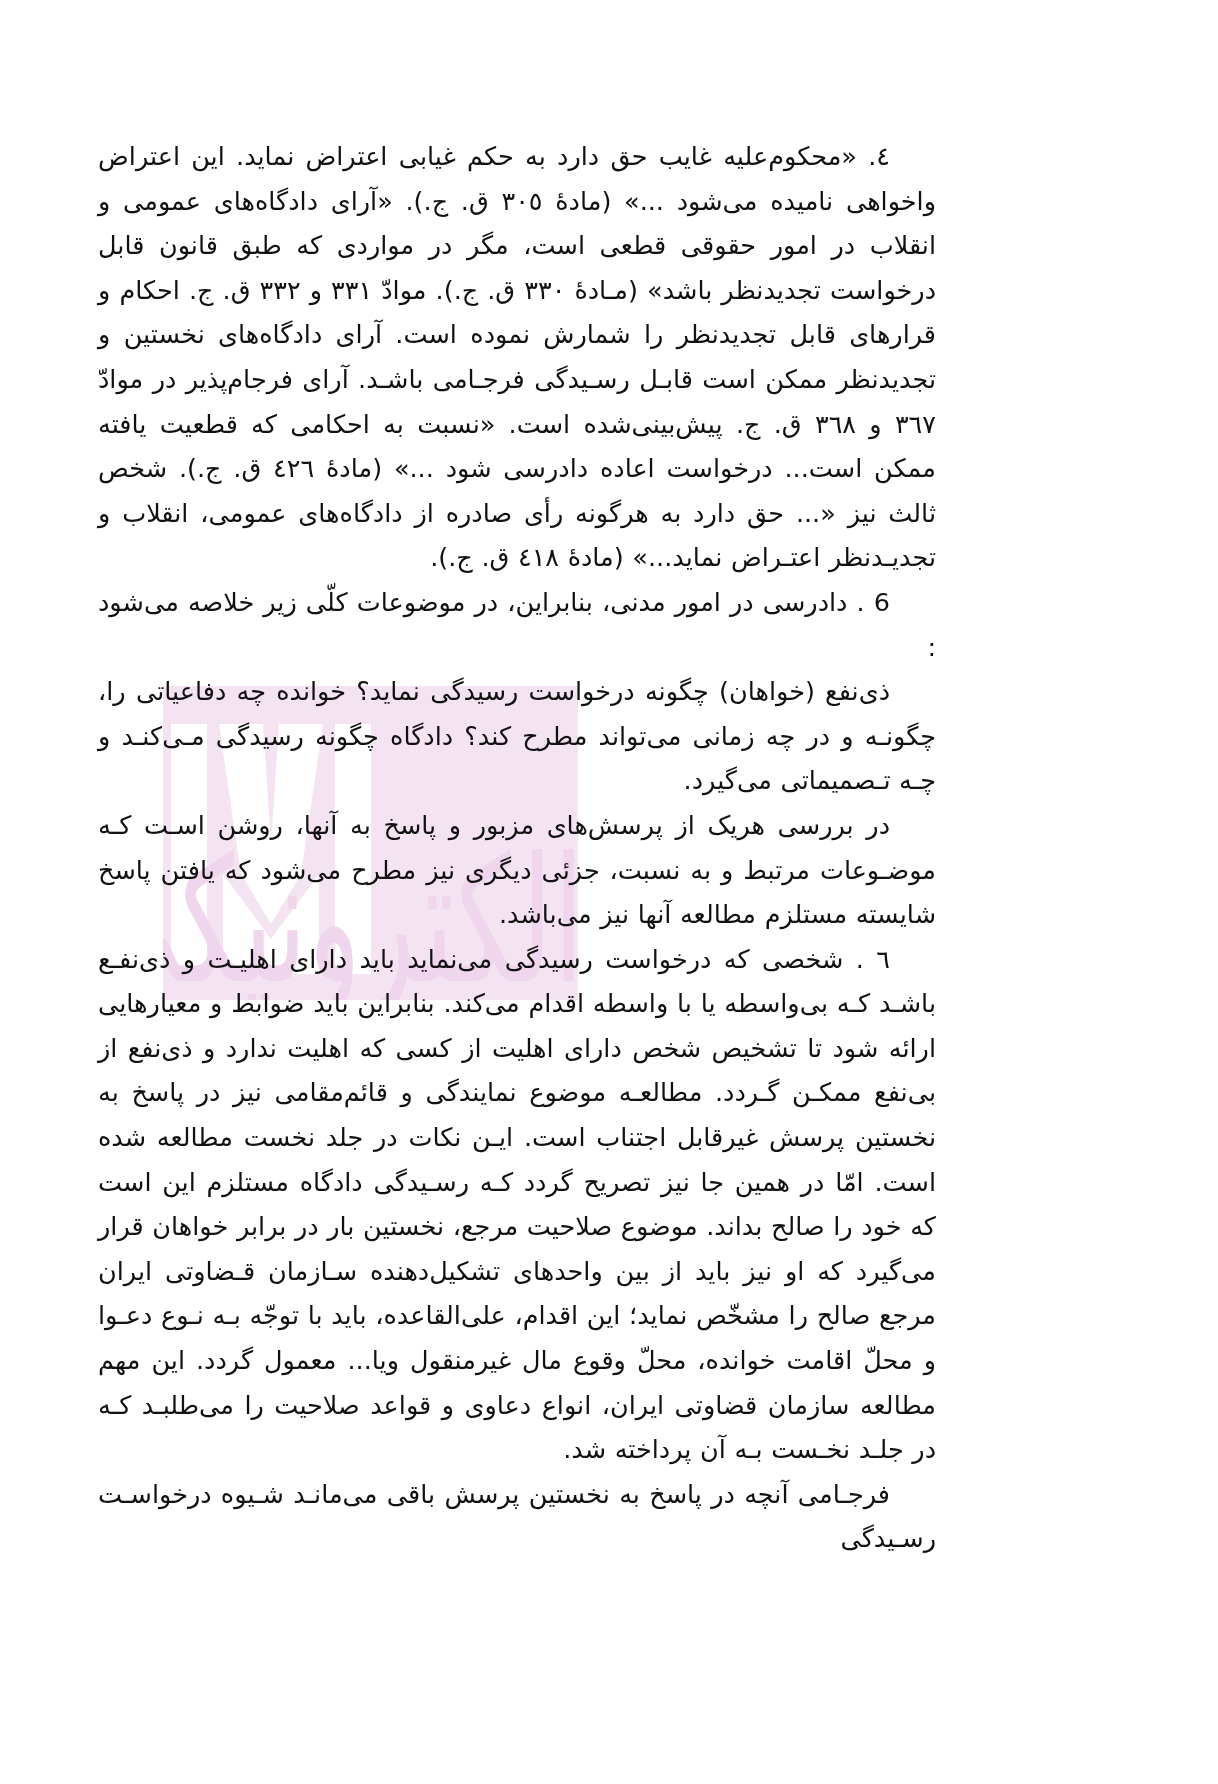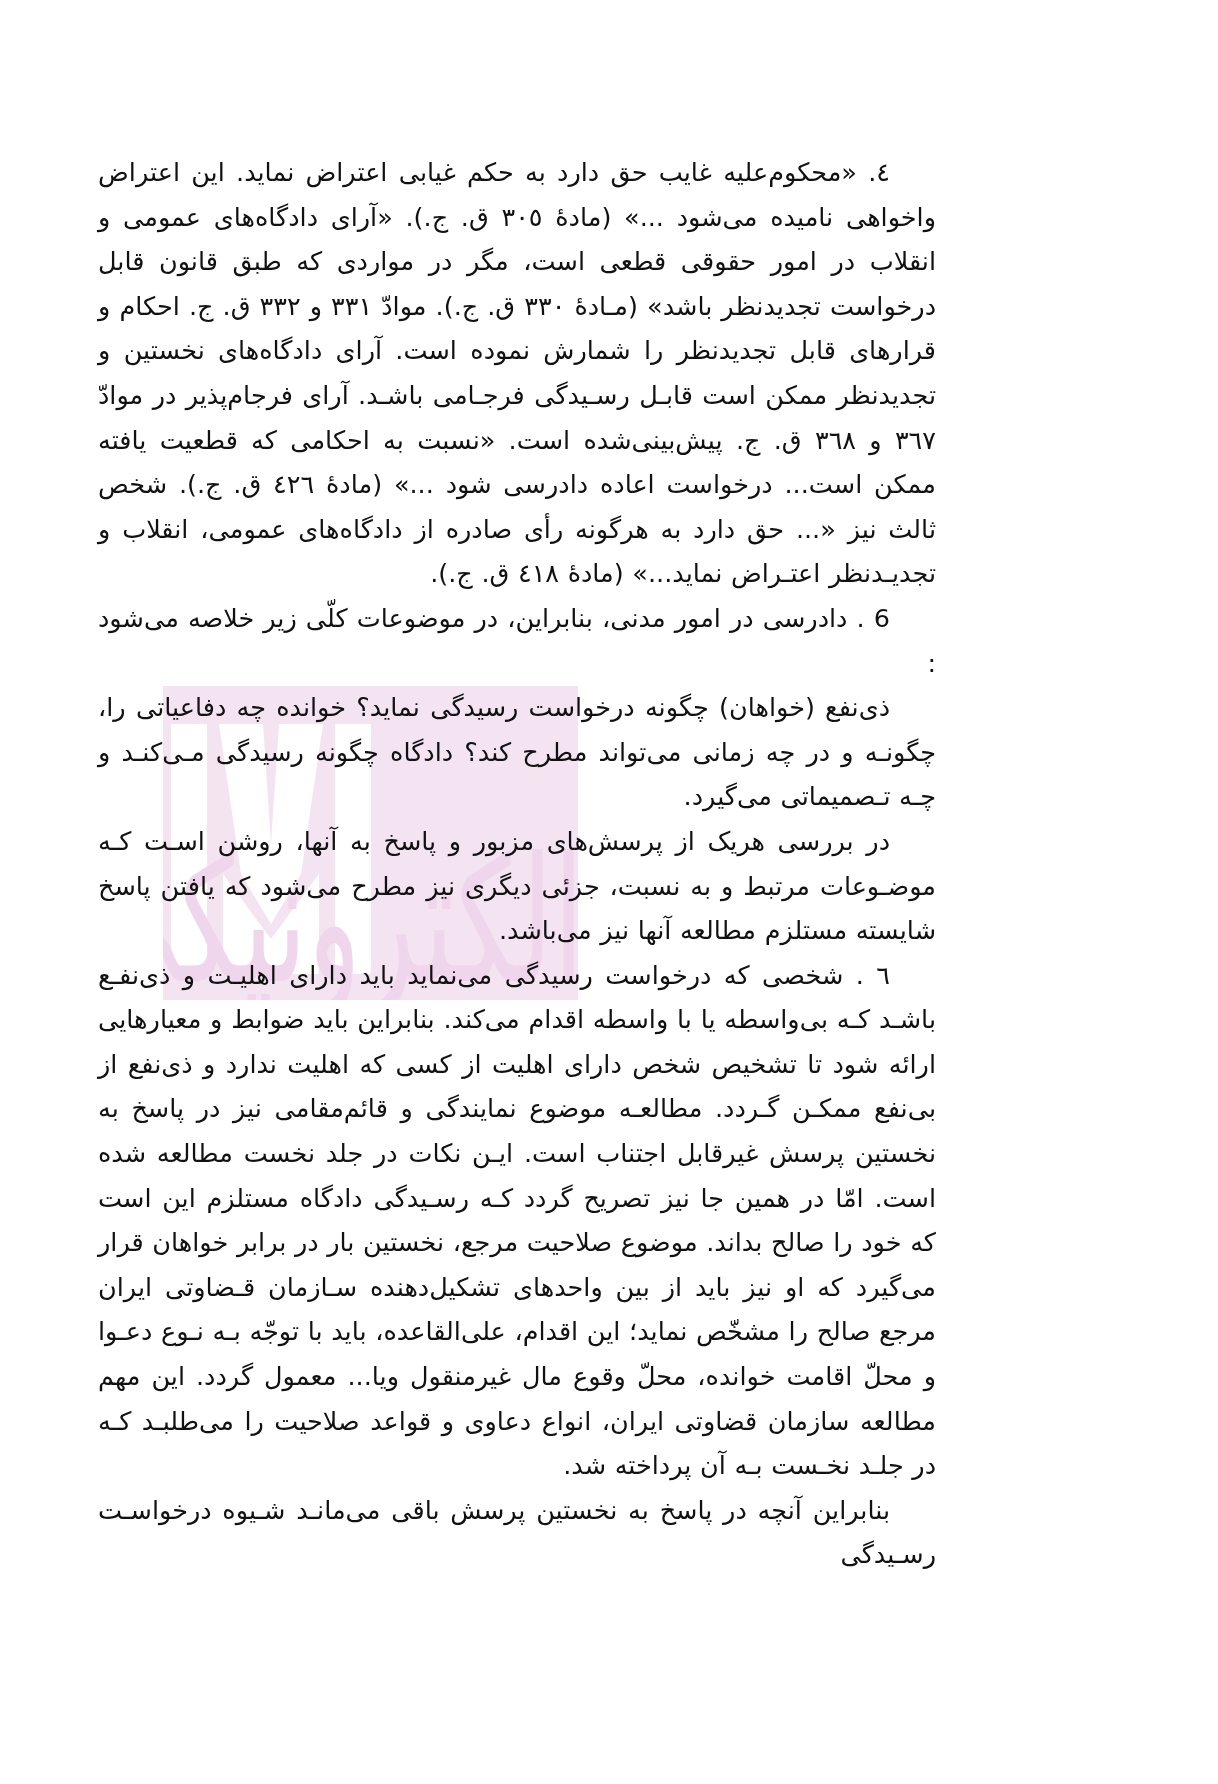--- a/index.html
+++ b/index.html
@@ -46,21 +46,21 @@
     letter-spacing: -4px;
     transform: scaleY(1.55);
     transform-origin: right top;
     direction: rtl;
   }
 
   
   .body-text {
     position: absolute;
     left: 98px;
-    top: 150px;
+    top: 134px;
     width: 838px;
     z-index: 3;
     direction: rtl;
     text-align: justify;
     color: #111111;
     font-size: 25.5px;
     line-height: 44.6px;
     font-family: "DejaVu Sans", "Liberation Sans", sans-serif;
   }
   .body-text p {
@@ -89,16 +89,16 @@
     </svg>
     <div class="wm-text">الکترونیکی</div>
   </div>
 
   <div class="body-text">
     <p class="p-indent">٤. «محکوم‌علیه غایب حق دارد به حکم غیابی اعتراض نماید. این اعتراض واخواهی نامیده می‌شود ...» (مادهٔ ٣٠٥ ق. ج.). «آرای دادگاه‌های عمومی و انقلاب در امور حقوقی قطعی است، مگر در مواردی که طبق قانون قابل درخواست تجدیدنظر باشد» (مـادهٔ ٣٣٠ ق. ج.). موادّ ٣٣١ و ٣٣٢ ق. ج. احکام و قرارهای قابل تجدیدنظر را شمارش نموده است. آرای دادگاه‌های نخستین و تجدیدنظر ممکن است قابـل رسـیدگی فرجـامی باشـد. آرای فرجام‌پذیر در موادّ ٣٦٧ و ٣٦٨ ق. ج. پیش‌بینی‌شده است. «نسبت به احکامی که قطعیت یافته ممکن است... درخواست اعاده دادرسی شود ...» (مادهٔ ٤٢٦ ق. ج.). شخص ثالث نیز «... حق دارد به هرگونه رأی صادره از دادگاه‌های عمومی، انقلاب و تجدیـدنظر اعتـراض نماید...» (مادهٔ ٤١٨ ق. ج.).</p>
     <p class="p-indent">6 . دادرسی در امور مدنی، بنابراین، در موضوعات کلّی زیر خلاصه می‌شود :</p>
     <p class="p-indent">ذی‌نفع (خواهان) چگونه درخواست رسیدگی نماید؟ خوانده چه دفاعیاتی را، چگونـه و در چه زمانی می‌تواند مطرح کند؟ دادگاه چگونه رسیدگی مـی‌کنـد و چـه تـصمیماتی می‌گیرد.</p>
     <p class="p-indent p-gap">در بررسی هریک از پرسش‌های مزبور و پاسخ به آنها، روشن اسـت کـه موضـوعات مرتبط و به نسبت، جزئی دیگری نیز مطرح می‌شود که یافتن پاسخ شایسته مستلزم مطالعه آنها نیز می‌باشد.</p>
     <p class="p-indent p-gap">٦ . شخصی که درخواست رسیدگی می‌نماید باید دارای اهلیـت و ذی‌نفـع باشـد کـه بی‌واسطه یا با واسطه اقدام می‌کند. بنابراین باید ضوابط و معیارهایی ارائه شود تا تشخیص شخص دارای اهلیت از کسی که اهلیت ندارد و ذی‌نفع از بی‌نفع ممکـن گـردد. مطالعـه موضوع نمایندگی و قائم‌مقامی نیز در پاسخ به نخستین پرسش غیرقابل اجتناب است. ایـن نکات در جلد نخست مطالعه شده است. امّا در همین جا نیز تصریح گردد کـه رسـیدگی دادگاه مستلزم این است که خود را صالح بداند. موضوع صلاحیت مرجع، نخستین بار در برابر خواهان قرار می‌گیرد که او نیز باید از بین واحدهای تشکیل‌دهنده سـازمان قـضاوتی ایران مرجع صالح را مشخّص نماید؛ این اقدام، علی‌القاعده، باید با توجّه بـه نـوع دعـوا و محلّ اقامت خوانده، محلّ وقوع مال غیرمنقول ویا... معمول گردد. این مهم مطالعه سازمان قضاوتی ایران، انواع دعاوی و قواعد صلاحیت را  می‌طلبـد کـه در جلـد نخـست بـه آن پرداخته شد.</p>
-    <p class="p-indent p-last-center">بنابراین آنچه در پاسخ به نخستین پرسش باقی می‌مانـد شـیوه درخواسـت رسـیدگی</p>
+    <p class="p-indent p-last-center">فرجـامی آنچه در پاسخ به نخستین پرسش باقی می‌مانـد شـیوه درخواسـت رسـیدگی</p>
   </div>
 
 </div>
 
 </body></html>

